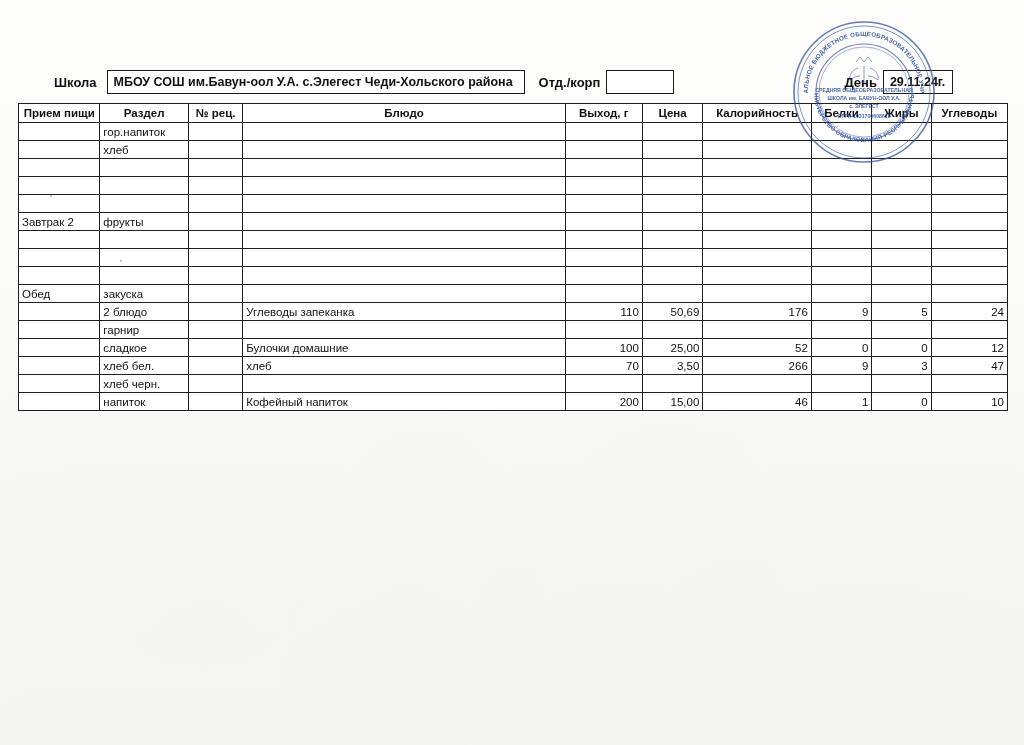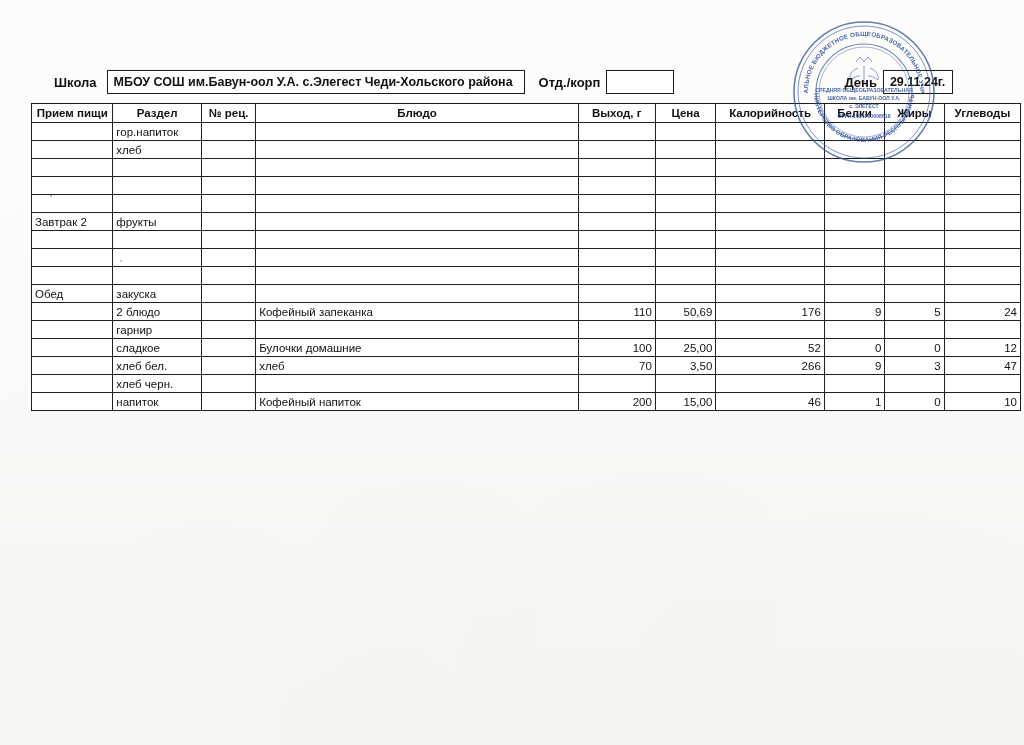--- a/index.html
+++ b/index.html
@@ -60,21 +60,20 @@
   #day-box { width: 70px; }
 
   table.menu {
     position: absolute;
     left: 18px;
     top: 103px;
     border-collapse: collapse;
     table-layout: fixed;
     width: 990px;
     font-size: 11.5px;
-    margin-left: 13px;
   }
   table.menu th, table.menu td {
     border: 1px solid #1f1f1f;
     height: 17px;
     padding: 0 3px;
     vertical-align: middle;
     background: #fff;
     overflow: hidden;
     white-space: nowrap;
   }
@@ -299,21 +298,21 @@
           <td class="num"></td>
           <td class="num"></td>
           <td class="num"></td>
           <td class="num"></td>
           <td class="num"></td>
         </tr>
         <tr>
           <td class="meal"></td>
           <td>2 блюдо</td>
           <td class="c"></td>
-          <td>Кофейный запеканка</td>
+          <td>Углеводы запеканка</td>
           <td class="num">110</td>
           <td class="num">50,69</td>
           <td class="num">176</td>
           <td class="num">9</td>
           <td class="num">5</td>
           <td class="num">24</td>
         </tr>
         <tr>
           <td class="meal"></td>
           <td>гарнир</td>

